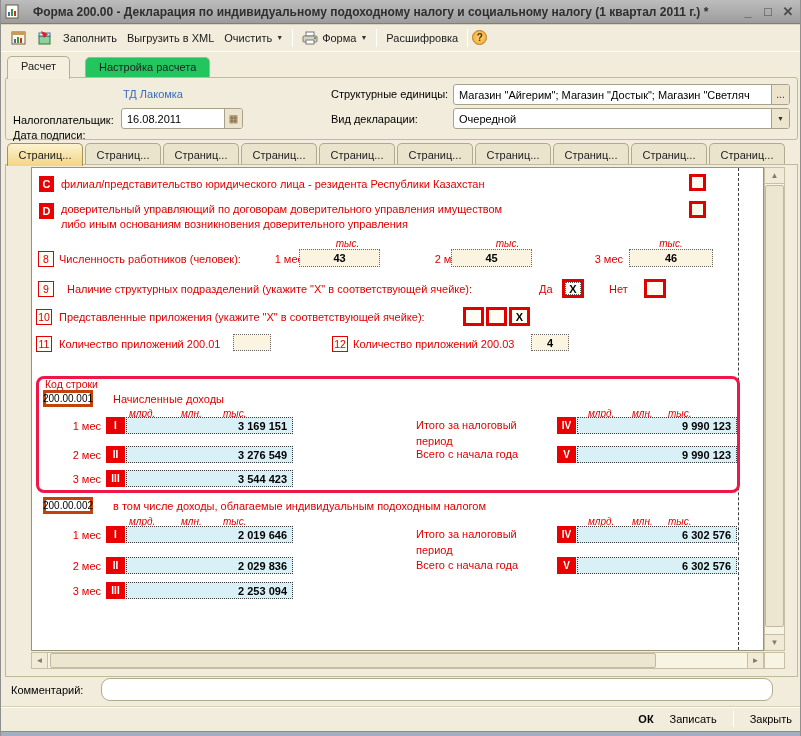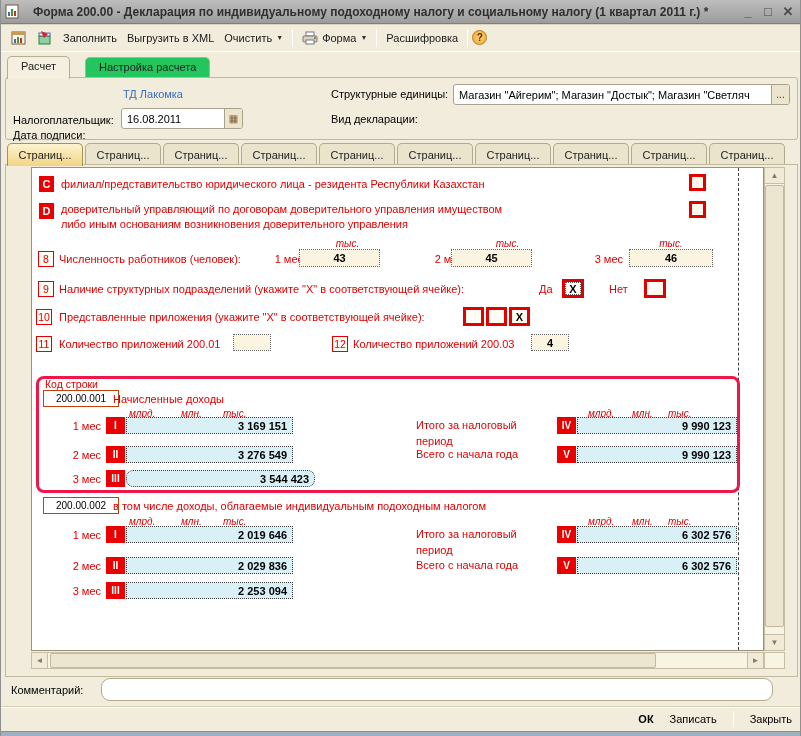--- a/index.html
+++ b/index.html
@@ -73,21 +73,21 @@
     font-size:11px; font-weight:bold; color:#000; display:flex; align-items:center;
     justify-content:center; }
   .fcyan { position:absolute; height:17px; background:#d8f0f6; border:1px dotted #3a3a3a;
     font-size:11px; font-weight:bold; color:#000; display:flex; align-items:center;
     justify-content:flex-end; padding-right:5px; }
   .unith { position:absolute; font-size:10px; font-style:italic; color:#e00000; }
   .band { position:absolute; left:31px; top:355px; width:706px; height:19px; background:#e00000;
     color:#fff; font-size:11.5px; font-weight:bold; display:flex; align-items:center;
     justify-content:center; }
   .grpborder { position:absolute; border:3px solid #ee1747; border-radius:8px; }
-  .codebox { position:absolute; width:76px; height:17px; background:#fff; border:1px solid #c2410c;
+  .codebox { position:absolute; width:50px; height:17px; background:#fff; border:3px solid #c2410c;
     font-size:10px; color:#000; display:flex; align-items:center; justify-content:center; }
   .mlabel { position:absolute; width:48px; font-size:11px; color:#e00000; text-align:right; }
 
   
   .sbtrack { position:absolute; background:#f8f4e4; border:1px solid #c6bfa4; }
   .sbbtn { position:absolute; background:#f0ead6; border:1px solid #c6bfa4; color:#847c66;
     font-size:8px; display:flex; align-items:center; justify-content:center; }
   .sbthumb { position:absolute; background:#ece5cf; border:1px solid #c1ba9e; border-radius:2px; }
 
   
@@ -179,20 +179,24 @@
   <div class="inputbox" style="left:452px; top:84px; width:337px;">
     <span class="val">Магазин "Айгерим"; Магазин "Достык"; Магазин "Светляч</span>
     <span class="inbtn">...</span>
   </div>
   <span class="flabel" style="left:12px; top:113px;margin-top:16px;">Дата подписи:</span>
   <div class="inputbox" style="left:120px; top:108px; width:122px;">
     <span class="val">16.08.2011</span>
     <span class="inbtn" style="color:#7a5c33;">▦</span>
   </div>
   <span class="flabel" style="left:330px; top:113px;">Вид декларации:</span>
+  <div class="inputbox" style="left:452px; top:108px; width:337px;">
+    <span class="val">Очередной</span>
+    <span class="inbtn" style="font-size:7px;">▼</span>
+  </div>
 
   <div class="ptab active" style="left:6px;">
       <span>Страниц...</span>
     </div>
   <div class="ptab" style="left:84px;">
       <span>Страниц...</span>
     </div>
   <div class="ptab" style="left:162px;">
       <span>Страниц...</span>
     </div>
@@ -237,21 +241,21 @@
   <div class="nbadge" style="left:37px; top:251px;">8</div>
   <span class="rtext" style="left:58px; top:253px;">Численность работников (человек):</span>
   <span class="mlabel" style="left:254px; top:253px;">1 мес</span>
   <div class="fcream" style="left:298px; top:249px; width:81px;">43</div>
   <span class="mlabel" style="left:414px; top:253px;">2 мес</span>
   <div class="fcream" style="left:450px; top:249px; width:81px;">45</div>
   <span class="mlabel" style="left:574px; top:253px;">3 мес</span>
   <div class="fcream" style="left:628px; top:249px; width:84px;">46</div>
 
   <div class="nbadge" style="left:37px; top:281px;">9</div>
-  <span class="rtext" style="left:50px; top:283px;padding-left:8px;">Наличие структурных подразделений (укажите "X" в соответствующей ячейке):</span>
+  <span class="rtext" style="left:58px; top:283px;padding-left:8px;">Наличие структурных подразделений (укажите "X" в соответствующей ячейке):</span>
   <span class="rtext" style="left:538px; top:283px;">Да</span>
   <div class="xcell" style="left:561px; top:279px;">
     <div class="inner focus">X</div>
   </div>
   <span class="rtext" style="left:608px; top:283px;">Нет</span>
   <div class="xcell" style="left:643px; top:279px;">
     <div class="inner"></div>
   </div>
 
   <div class="nbadge" style="left:35px; top:309px;">10</div>
@@ -296,21 +300,21 @@
 
   <span class="mlabel" style="left:52px; top:449px;">2 мес</span>
   <div class="rbadge" style="left:105px; top:446px;">II</div>
   <div class="fcyan" style="left:125px; top:446px; width:167px;">3 276 549</div>
   <span class="rtext" style="left:415px; top:448px;">Всего с начала года</span>
   <div class="rbadge" style="left:556px; top:446px;">V</div>
   <div class="fcyan" style="left:576px; top:446px; width:160px;">9 990 123</div>
 
   <span class="mlabel" style="left:52px; top:473px;">3 мес</span>
   <div class="rbadge" style="left:105px; top:470px;">III</div>
-  <div class="fcyan" style="left:125px; top:470px; width:189px;border-radius:7px;">3 544 423</div>
+  <div class="fcyan" style="left:125px; top:470px; width:167px;">3 544 423</div>
 
   <div class="codebox" style="left:42px; top:497px;">200.00.002</div>
   <span class="rtext" style="left:112px; top:500px;">в том числе доходы, облагаемые индивидуальным подоходным налогом</span>
 
   <span class="unith" style="left:128px; top:516px;">млрд.</span>
   <span class="unith" style="left:180px; top:516px;">млн.</span>
   <span class="unith" style="left:222px; top:516px;">тыс.</span>
   <span class="unith" style="left:587px; top:516px;">млрд.</span>
   <span class="unith" style="left:631px; top:516px;">млн.</span>
   <span class="unith" style="left:667px; top:516px;">тыс.</span>

